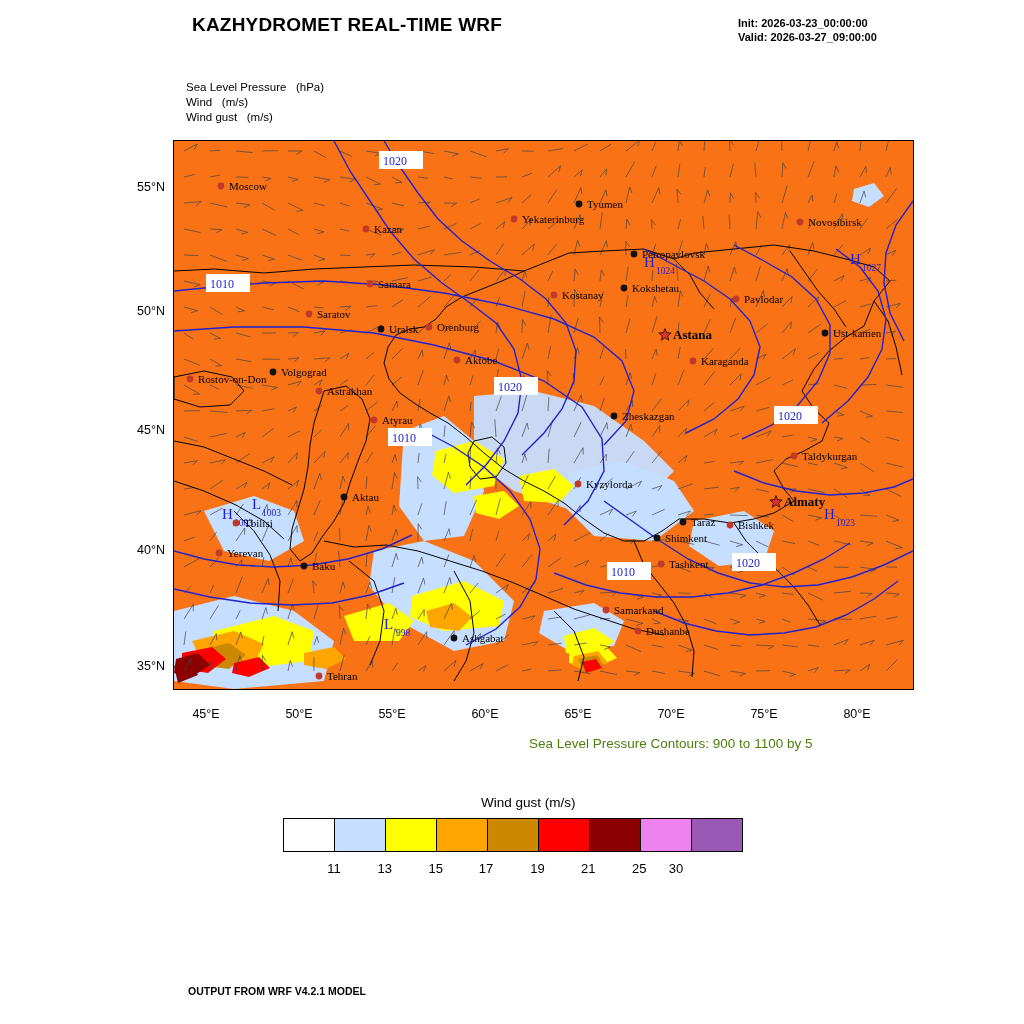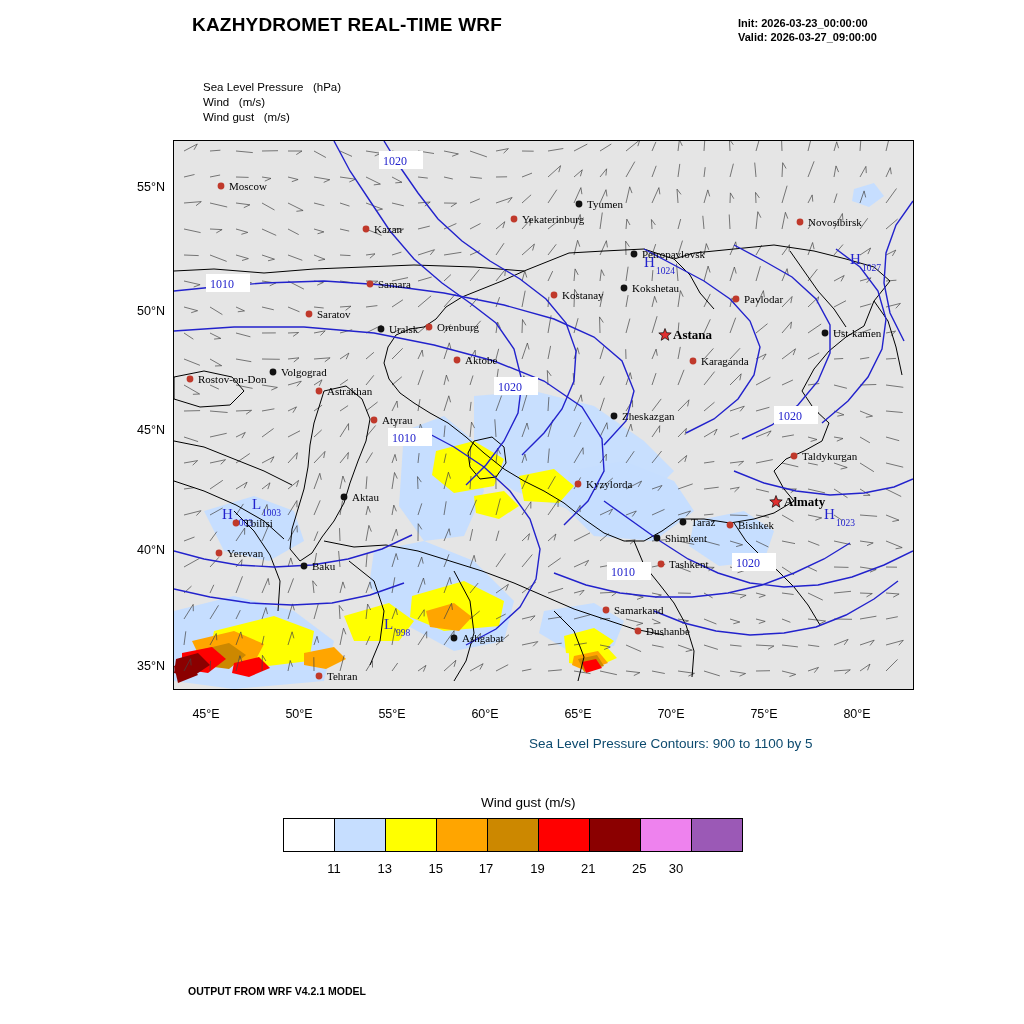--- a/index.html
+++ b/index.html
@@ -12,36 +12,36 @@
 
   #title {
     left:192px; top:14px; font-size:19px; font-weight:bold; letter-spacing:0.2px;
   }
   #run-info {
     left:738px; top:16px; font-size:11px; font-weight:bold; line-height:14px;
   }
   #legend-vars {
     left:186px; top:80px; font-size:11.5px; line-height:15px;
   }
-  .lv-row span.lv-name { display:inline-block;margin-left:17px; }
+  .lv-row span.lv-name { display:inline-block; }
   .lv-unit { display:inline-block; }
 
   
   #map-frame {
     left:173px; top:140px; width:739px; height:548px;
-    border:1px solid #000; background:#e5e5e5; overflow:hidden;
+    border:1px solid #000; background:#f97316; overflow:hidden;
   }
   #map-svg { position:absolute; left:0; top:0; }
 
   
   .ylabel { font-size:12.5px; text-anchor:end; }
   .xlabel { font-size:12.5px; text-anchor:middle; }
 
   #contour-note {
-    left:529px; top:736px; font-size:13.5px; color:#0c4a6e; font-weight:normal;
+    left:529px; top:736px; font-size:13.5px; color:#4d7c0f; font-weight:normal;
   }
 
   
   #cbar-title { left:481px; top:795px; font-size:13.5px; }
   #cbar-wrap { left:283px; top:818px; width:458px; height:32px; border:1px solid #000; display:flex; }
   .cbar-cell { height:100%; flex:1 1 0; }
   #cbar-labels { left:283px; top:861px; width:458px; height:18px; }
   .cbar-tick { position:absolute; font-size:13px; transform:translateX(-50%); }
 
   #footer { left:188px; top:985px; font-size:10.5px; font-weight:bold; line-height:13px; }

